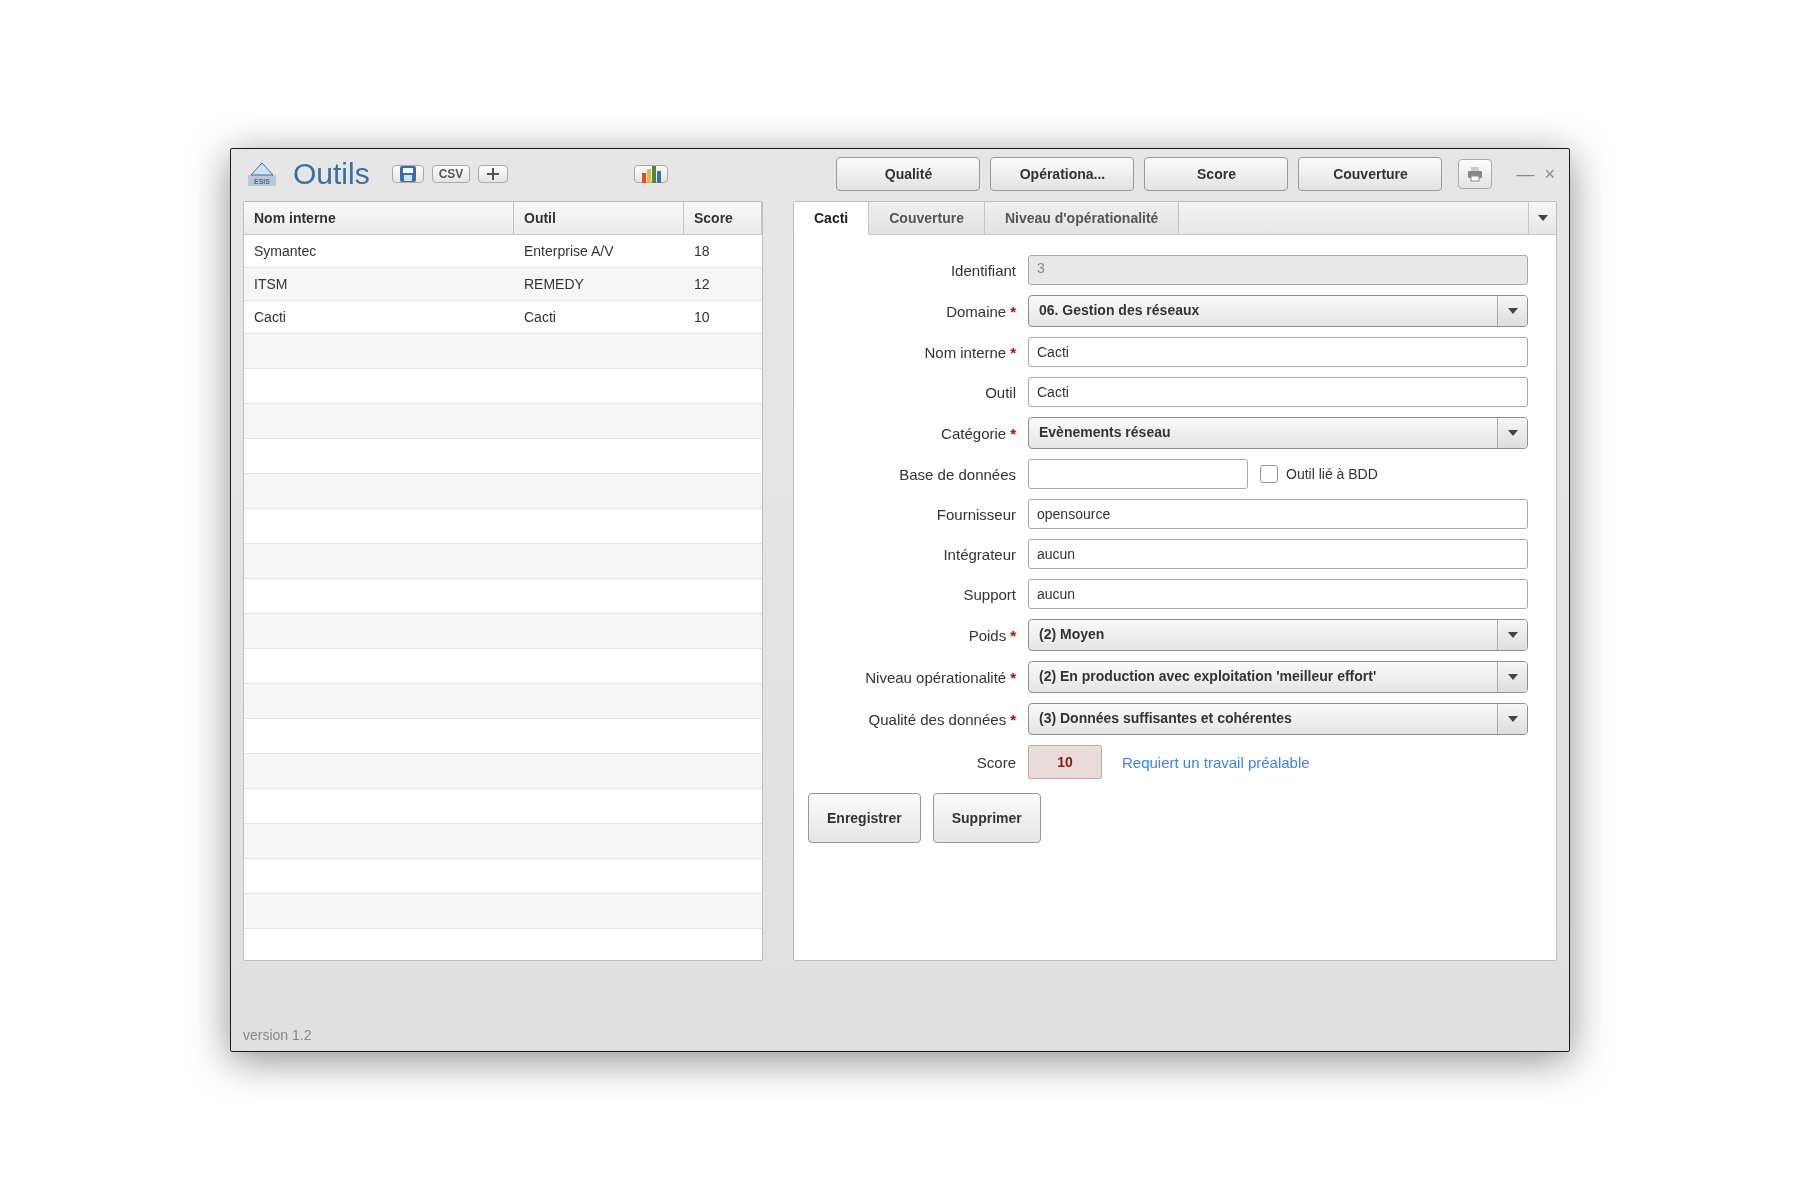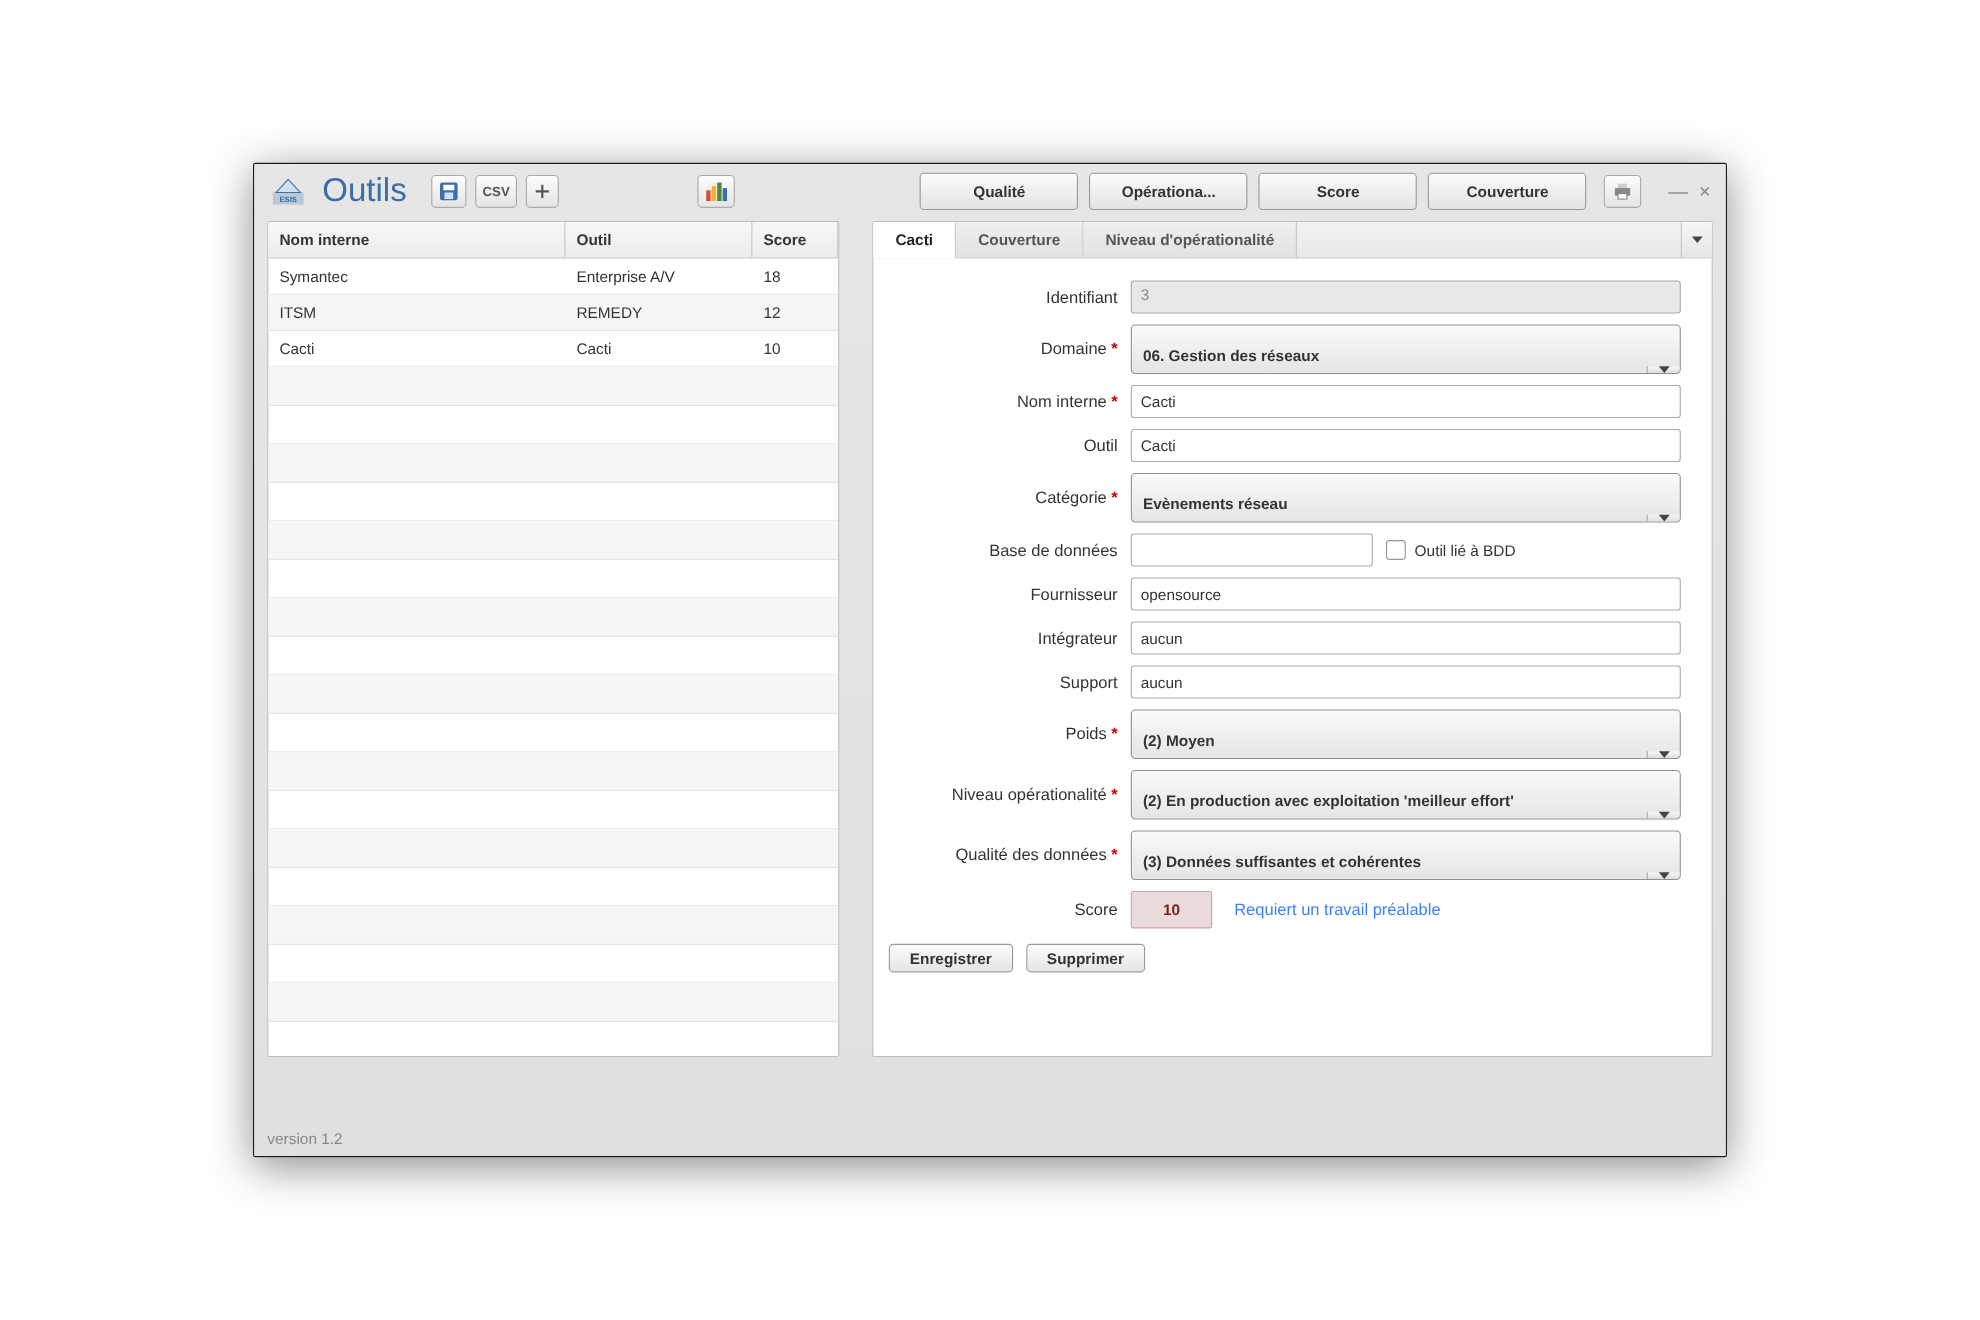--- a/index.html
+++ b/index.html
@@ -37,21 +37,21 @@
     color: #3b6ea5;
     font-weight: 500;
     margin-right: 14px;
     margin-left: 6px;
   }
   .logo {
     width: 34px; height: 30px;
     display: flex; align-items: center; justify-content: center;
   }
   .tb-btn {
-    height: 30px;
+    height: 18px;
     min-width: 30px;
     border: 1px solid #aaa;
     border-radius: 4px;
     background: linear-gradient(#fdfdfd,#e4e4e4);
     display: inline-flex;
     align-items: center;
     justify-content: center;
     cursor: pointer;
     padding: 0 6px;
     font-size: 12px;
@@ -200,24 +200,23 @@
   }
   .finput.readonly {
     background: #e8e8e8;
     color:#888;
   }
   .fselect {
     flex:1;
     display:flex;
     border:1px solid #8f8f8f;
     border-radius:4px;
-    height:45px;
+    height:32px;
     overflow:hidden;
     background: linear-gradient(#fafafa,#e5e5e5);
-    align-items: flex-end;
   }
   .fselect .fselect-text {
     border:none;
     background:transparent;
     font-weight:700;
     flex:1;
     overflow:hidden;text-overflow:ellipsis;white-space:nowrap;
     padding:6px 10px;
   }
   .fselect .fselect-arrow {
@@ -233,21 +232,21 @@
   .checkbox {
     width:18px;height:18px;border:1px solid #999;border-radius:3px;background:#fff;cursor:pointer;
   }
   .score-box {
     width:74px;height:34px;border:1px solid #c8a5a5;background:#eadbdb;
     color:#7a1d1d;font-weight:700;display:flex;align-items:center;justify-content:center;border-radius:2px;
   }
   .score-note { color:#3b82f6; margin-left:20px; font-size:15px; }
   .form-buttons { display:flex; gap:12px; margin-top:14px; }
   .form-buttons .btn {
-    padding: 4px 18px;
+    padding: 16px 18px;
     border:1px solid #999;
     background:linear-gradient(#fbfbfb,#e5e5e5);
     border-radius:4px;
     font-weight:700;
     cursor:pointer;
   }
   .version {
     padding: 4px 12px 8px 12px;
     color:#888;
     font-size:14px;

